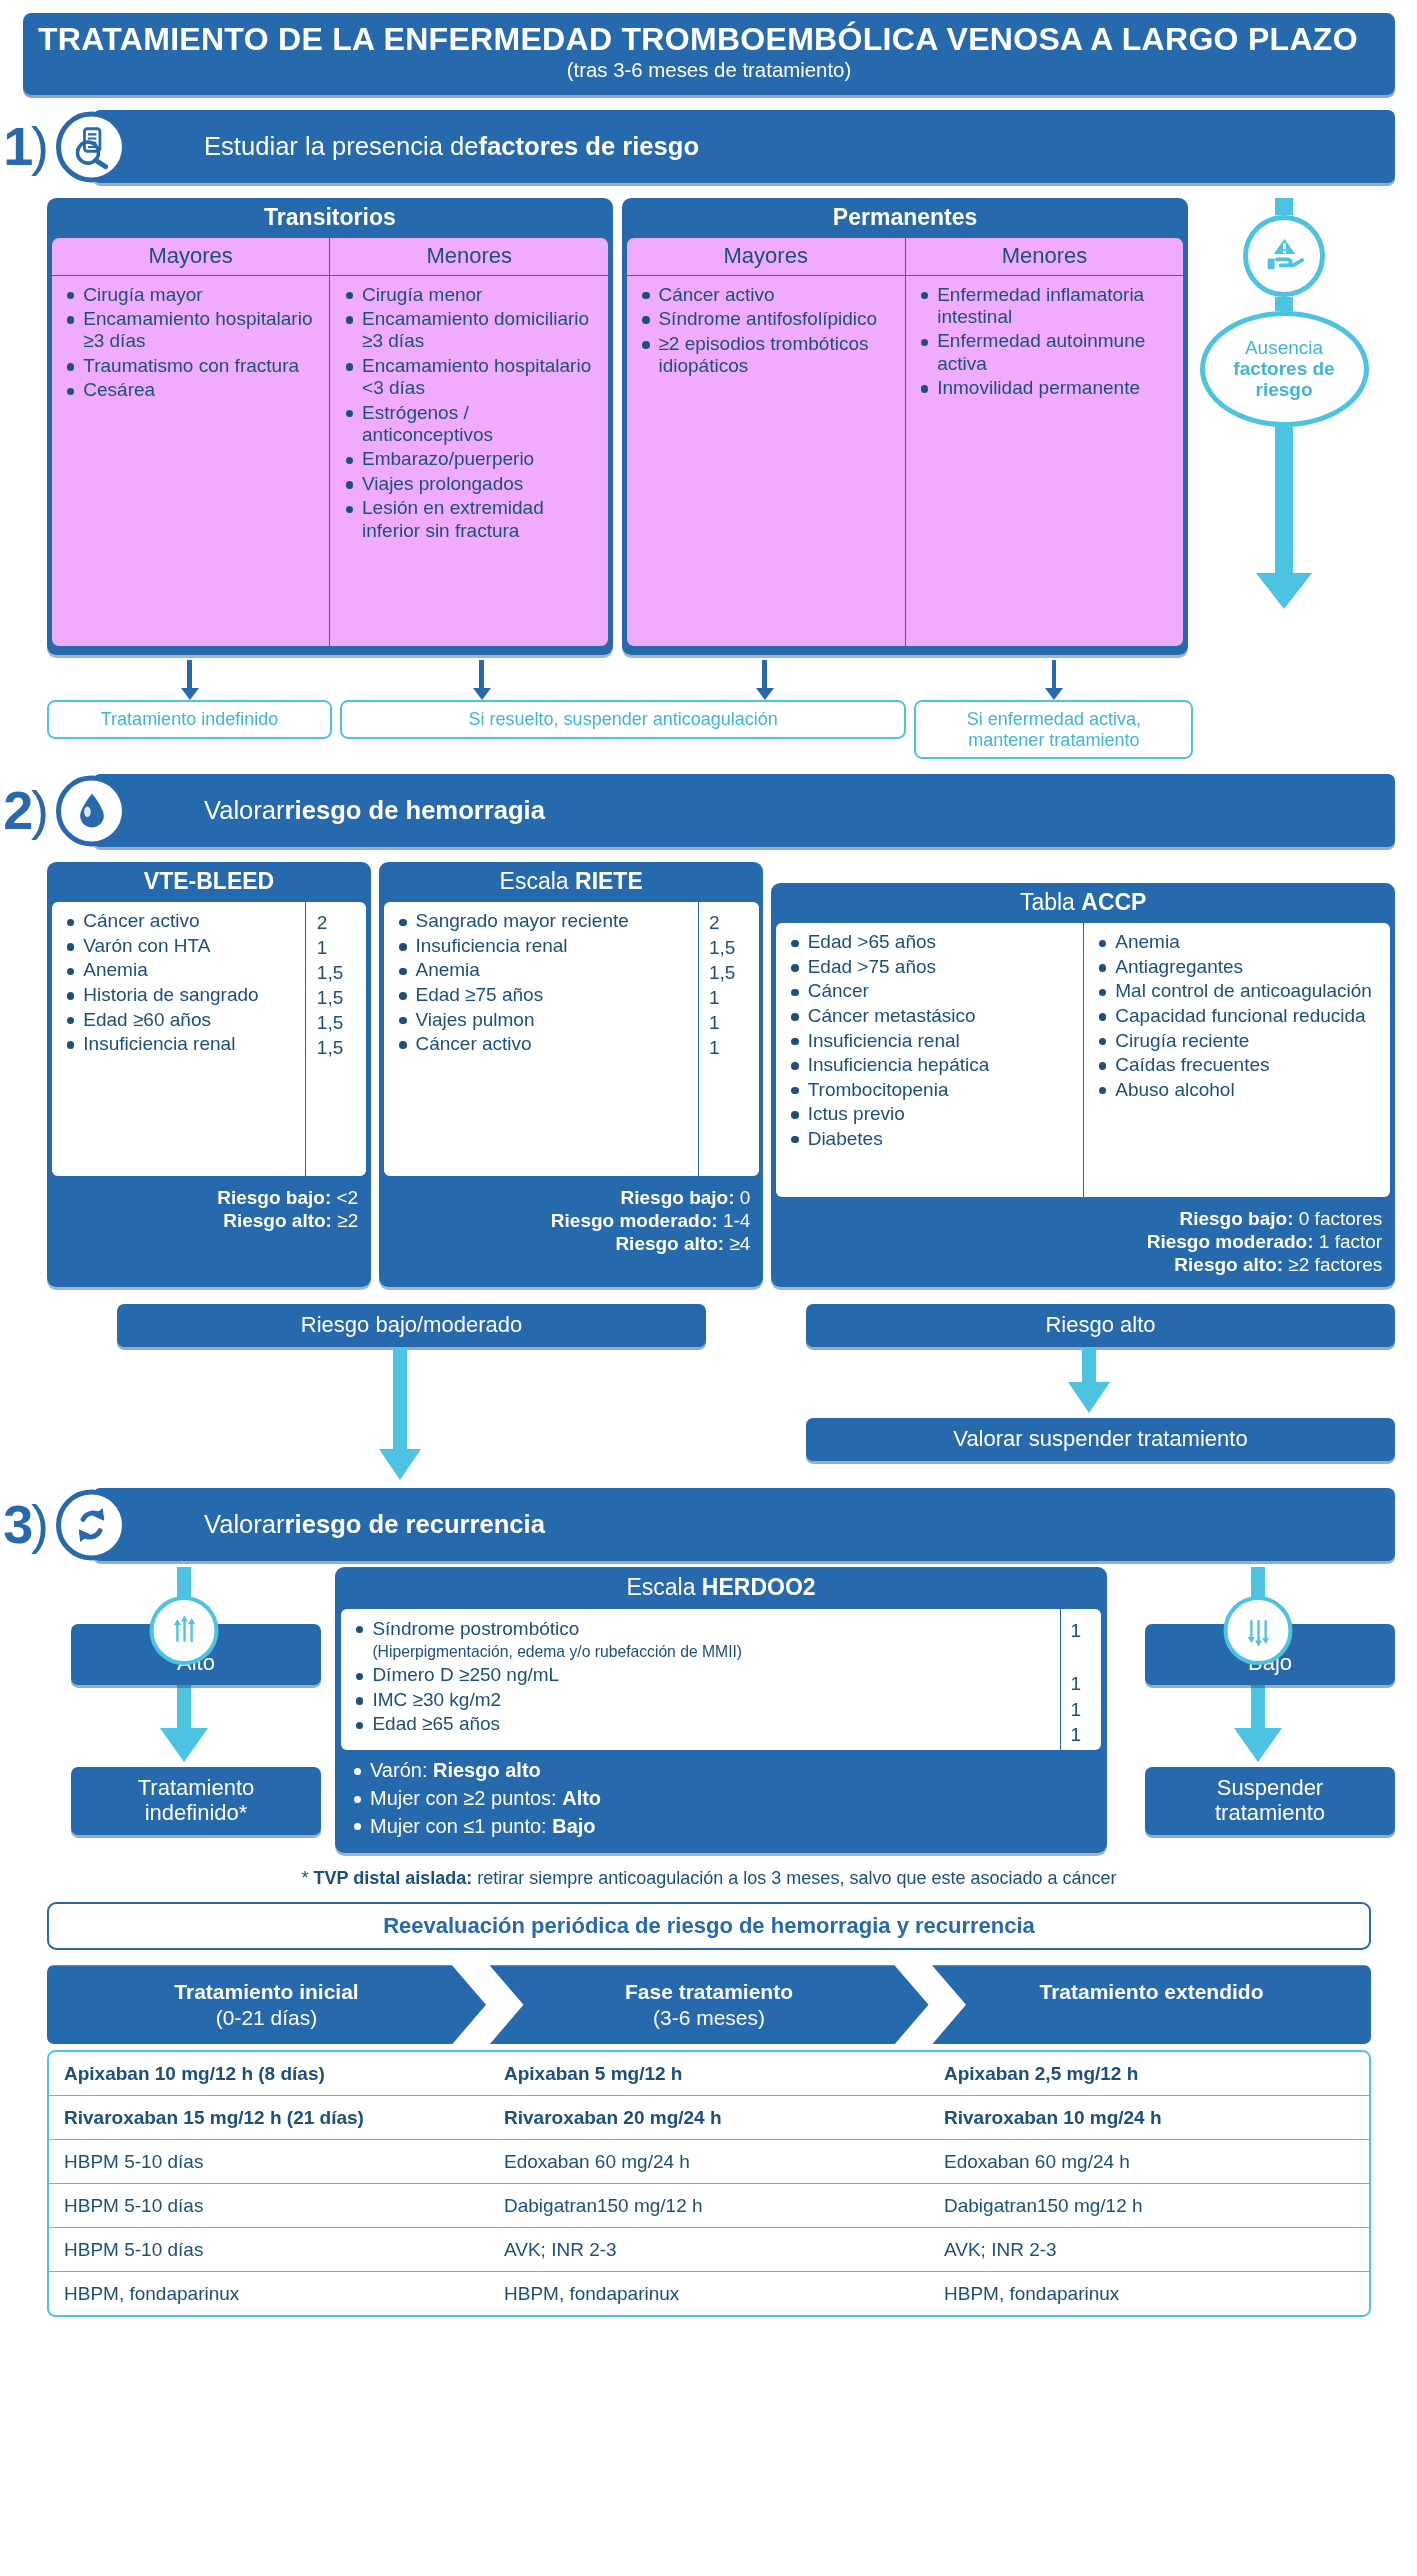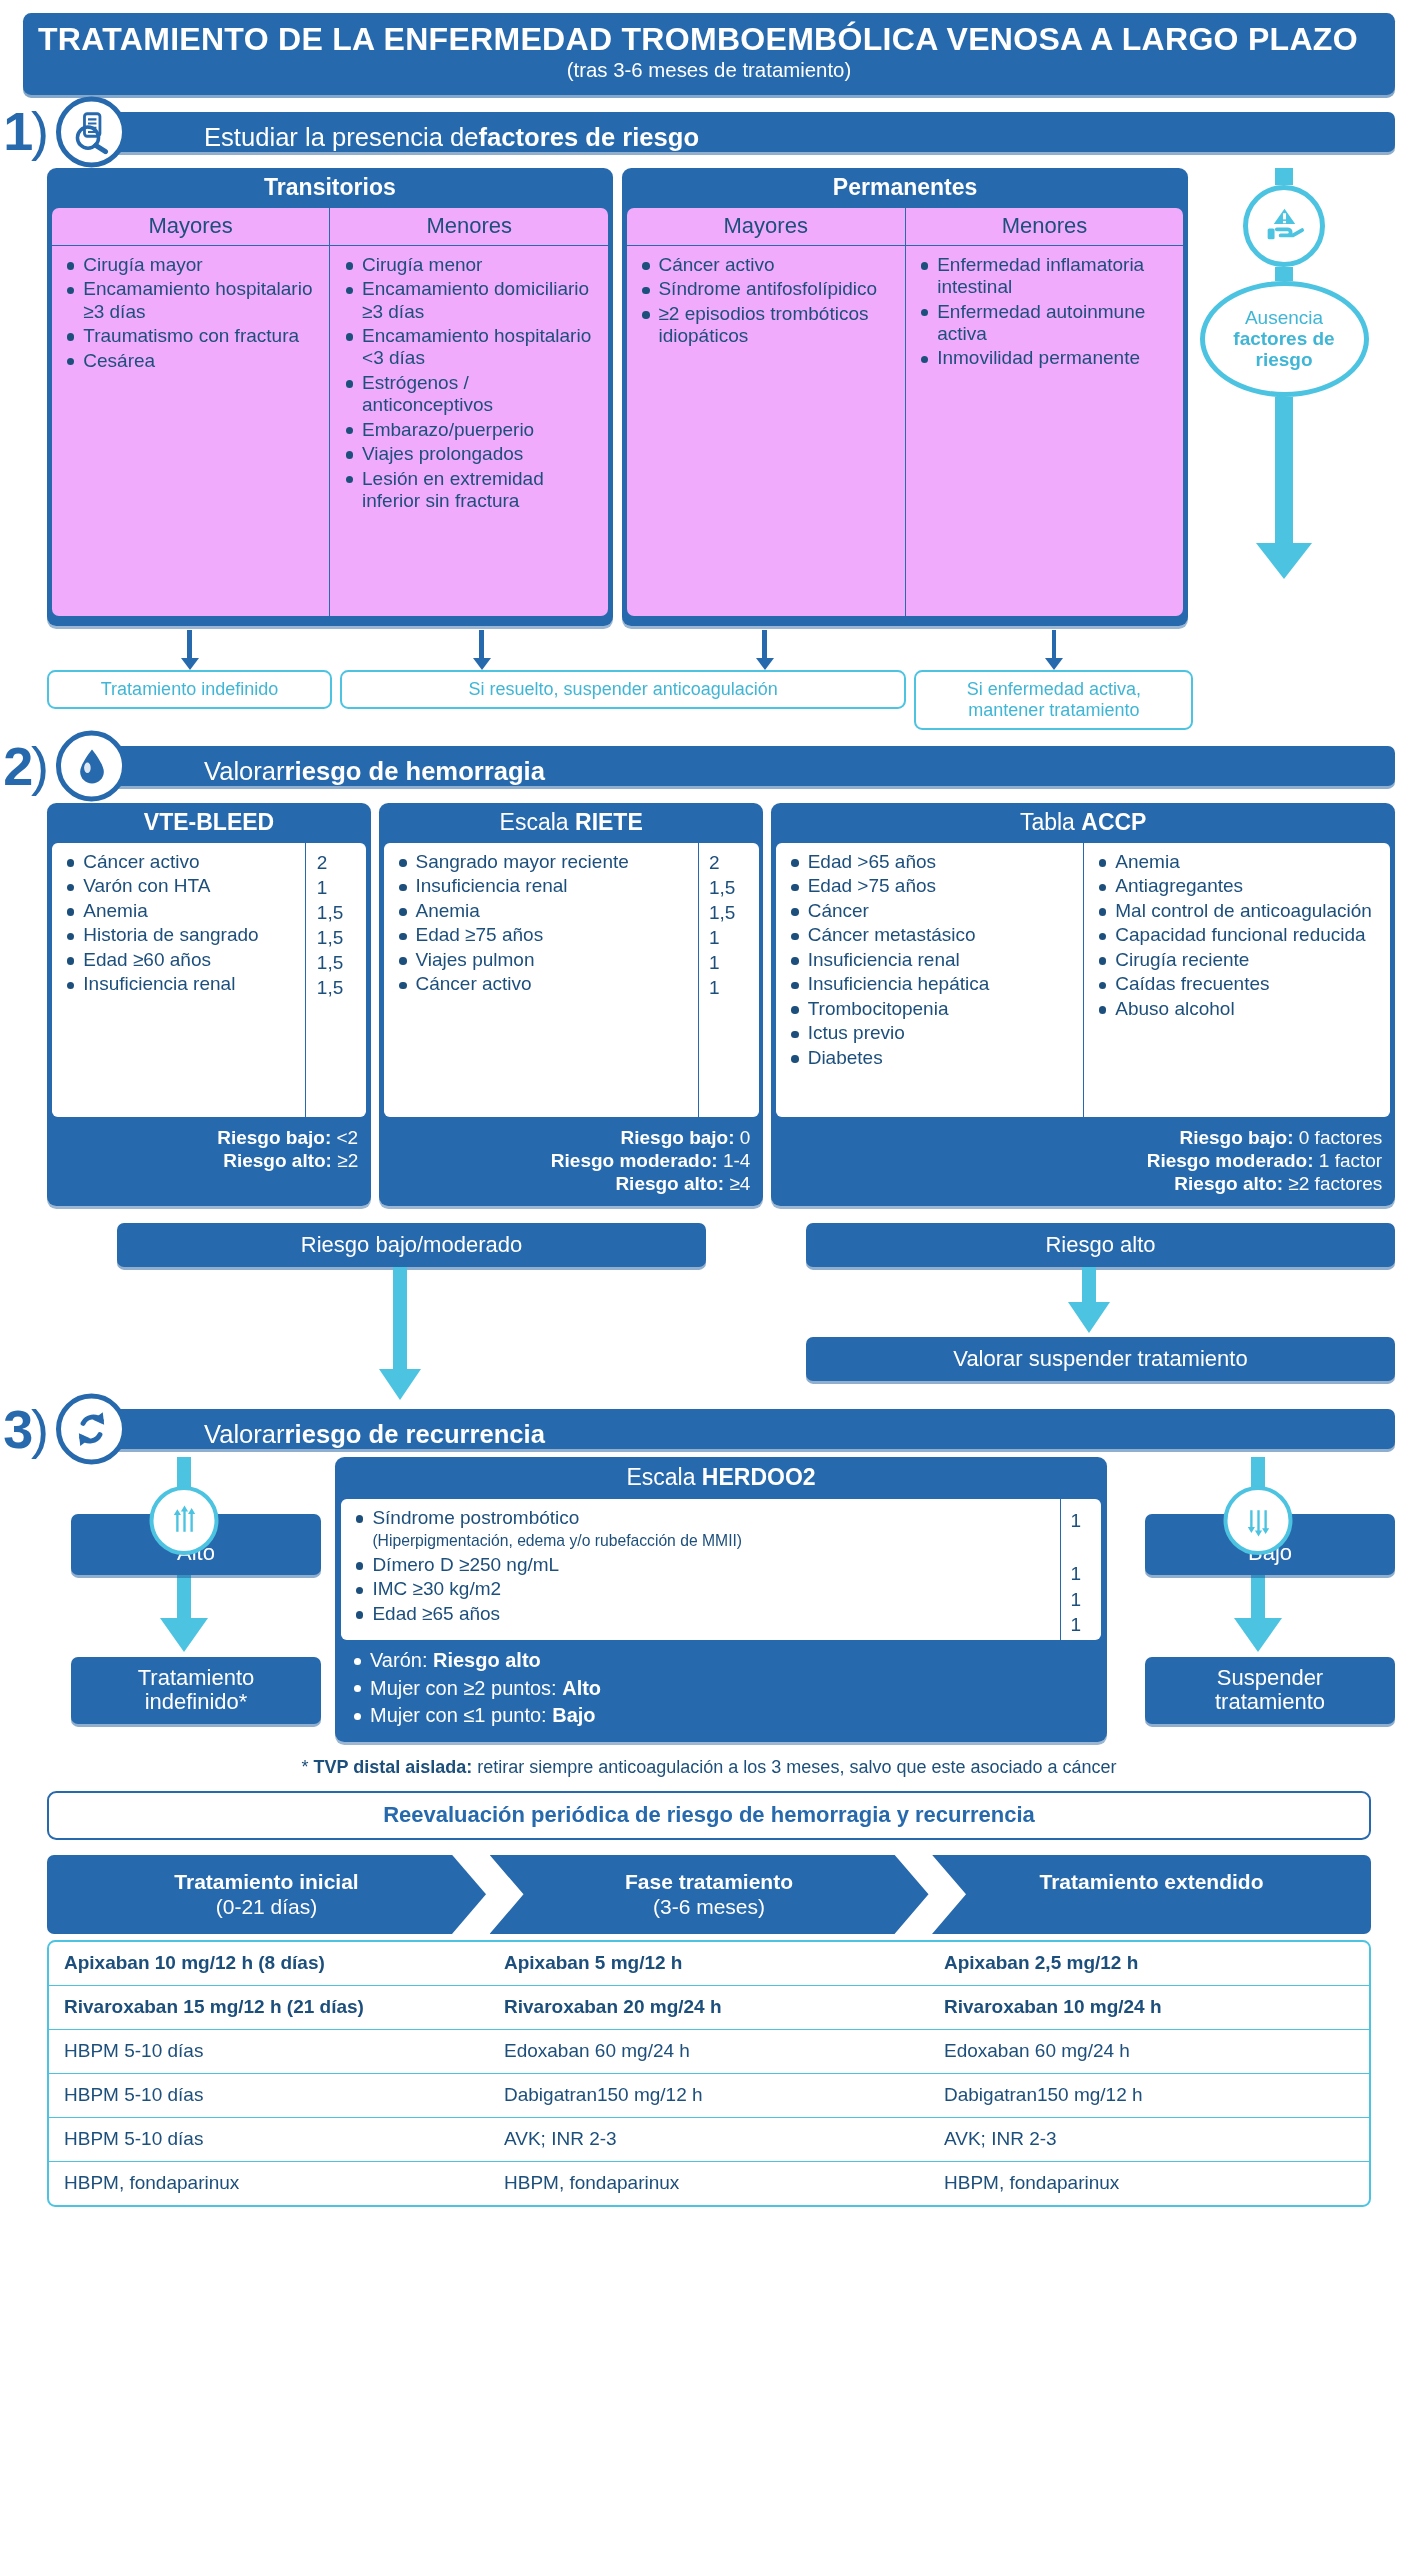--- a/index.html
+++ b/index.html
@@ -48,21 +48,21 @@
   .step-num .paren{ font-weight:400; }
   .step-icon{
     position:absolute; left:56px; top:50%; transform:translateY(-50%);
     width:71px; height:71px; border-radius:50%;
     background:#fff; border:5.2px solid var(--blue);
     display:flex; align-items:center; justify-content:center; z-index:4;
   }
   .step-bar{
     margin-left:43px; margin-right:23px; flex:1;
     background:var(--blue); border-radius:7px;
-    height:40px; display:flex; align-items:flex-end;
+    height:73px; display:flex; align-items:center;
     padding-left:111px; color:#fff; font-size:25.6px;
     box-shadow: 0 2.9px 0 rgba(33,95,158,.5);
   }
   .step-bar b{ font-weight:bold; }
 
   
   .sec1-wrap{ display:flex; align-items:flex-start; margin:15px 23px 0 47px; }
   .sec1-tables{ display:flex; gap:9.3px; flex:0 0 1141px; }
   .grp{
     flex:1; background:var(--blue); border-radius:9.3px; padding:0 0 4.7px 0;
@@ -434,21 +434,21 @@
           <div>1</div>
         </div>
       </div>
       <div class="scale-foot">
         <div><span style="font-weight:bold">Riesgo bajo:</span><span> 0</span></div>
         <div><span style="font-weight:bold">Riesgo moderado:</span><span> 1-4</span></div>
         <div><span style="font-weight:bold">Riesgo alto:</span><span> ≥4</span></div>
       </div>
     </div>
 
-    <div class="scale" style="flex:1;">
+    <div class="scale" style="flex:1;margin-top:21px;">
       <div class="scale-h">
         <span>Tabla </span><b>ACCP</b>
       </div>
       <div class="scale-body">
         <div class="two-col">
           <ul class="bl">
             <li>Edad &gt;65 años</li>
             <li>Edad &gt;75 años</li>
             <li>Cáncer</li>
             <li>Cáncer metastásico</li>

